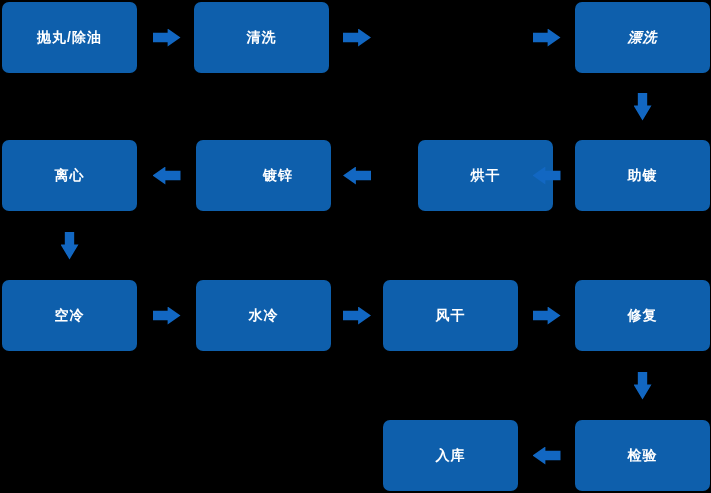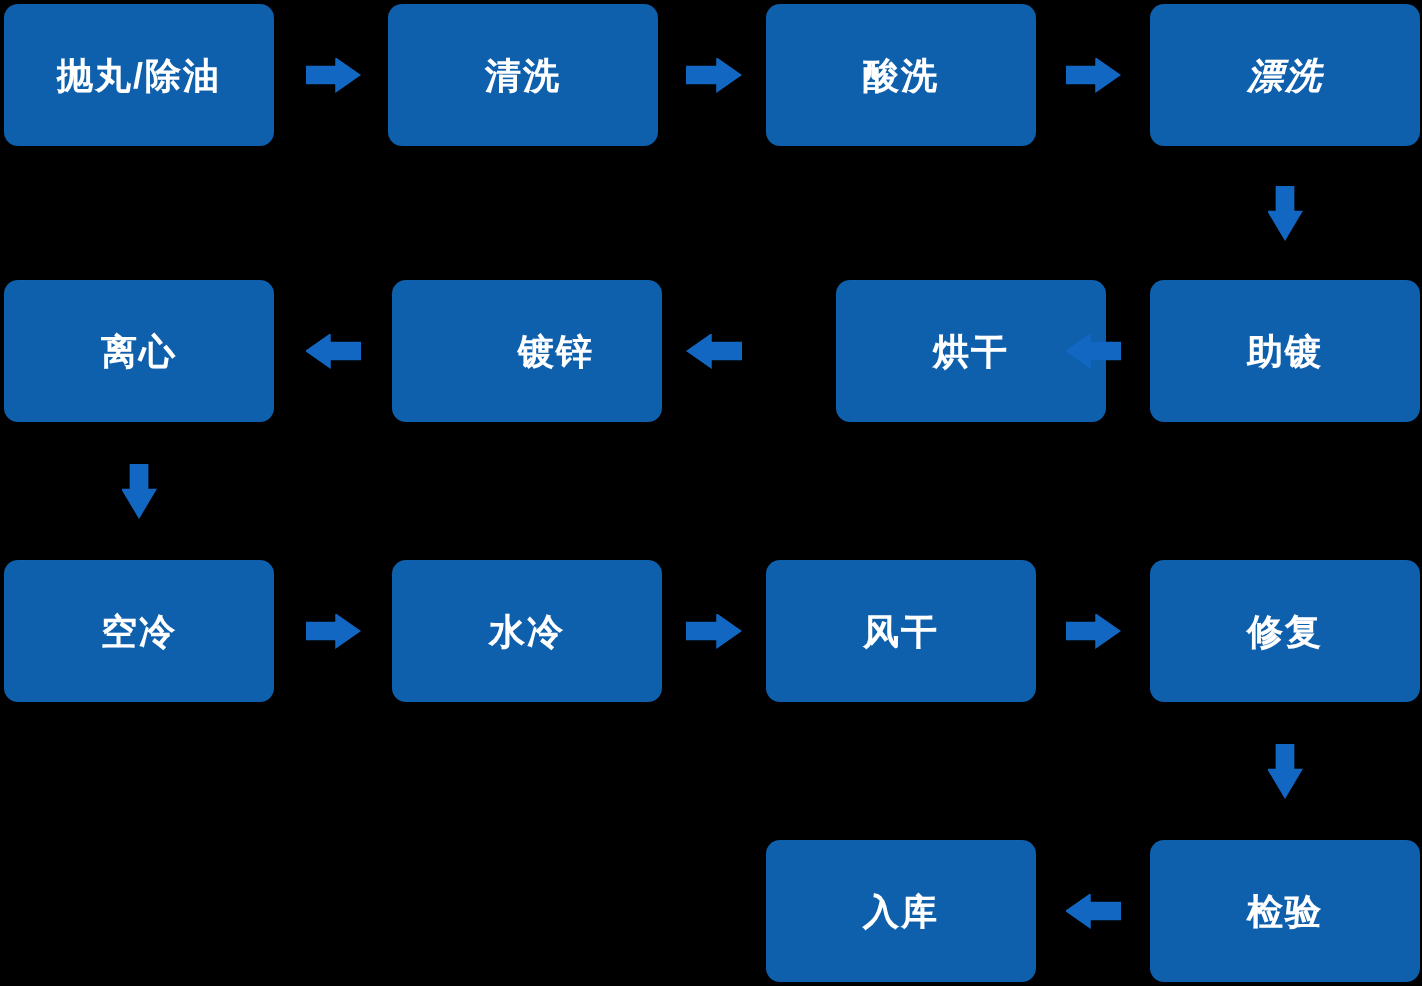--- a/index.html
+++ b/index.html
@@ -27,21 +27,21 @@
     width: 135px;
     height: 71px;
     background: var(--node-fill);
     border-radius: 7px;
     display: flex;
     align-items: center;
     justify-content: center;
   }
   .node-label {
     color: var(--node-text);
-    font-size: 18px;
+    font-size: 14px;
     font-weight: 600;
     letter-spacing: 1px;
     white-space: nowrap;
   }
   .arrow {
     position: absolute;
     background: var(--arrow-fill);
   }
   .arrow-right {
     width: 28px; height: 18px;
@@ -58,23 +58,20 @@
 </style>
 </head>
 <body>
 
 <div class="stage">
     <div class="node" style="left: 2px; top: 2px;">
       <span class="node-label">抛丸/除油</span>
     </div>
     <div class="node" style="left: 194px; top: 2px;">
       <span class="node-label">清洗</span>
-    </div>
-    <div class="node" style="left: 383px; top: 2px;">
-      <span class="node-label">酸洗</span>
     </div>
     <div class="node" style="left: 575px; top: 2px; font-style: italic;">
       <span class="node-label">漂洗</span>
     </div>
     <div class="node" style="left: 2px; top: 140px; font-family: Liberation Serif, serif;">
       <span class="node-label">离心</span>
     </div>
     <div class="node" style="left: 196px; top: 140px; padding-left: 29px;">
       <span class="node-label">镀锌</span>
     </div>

